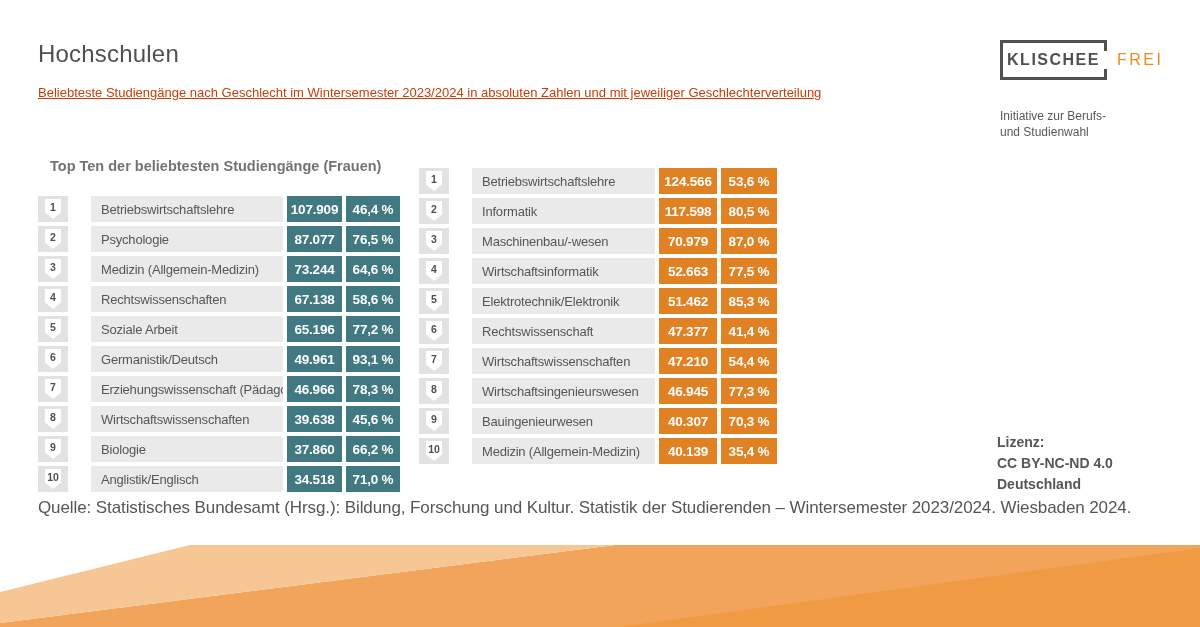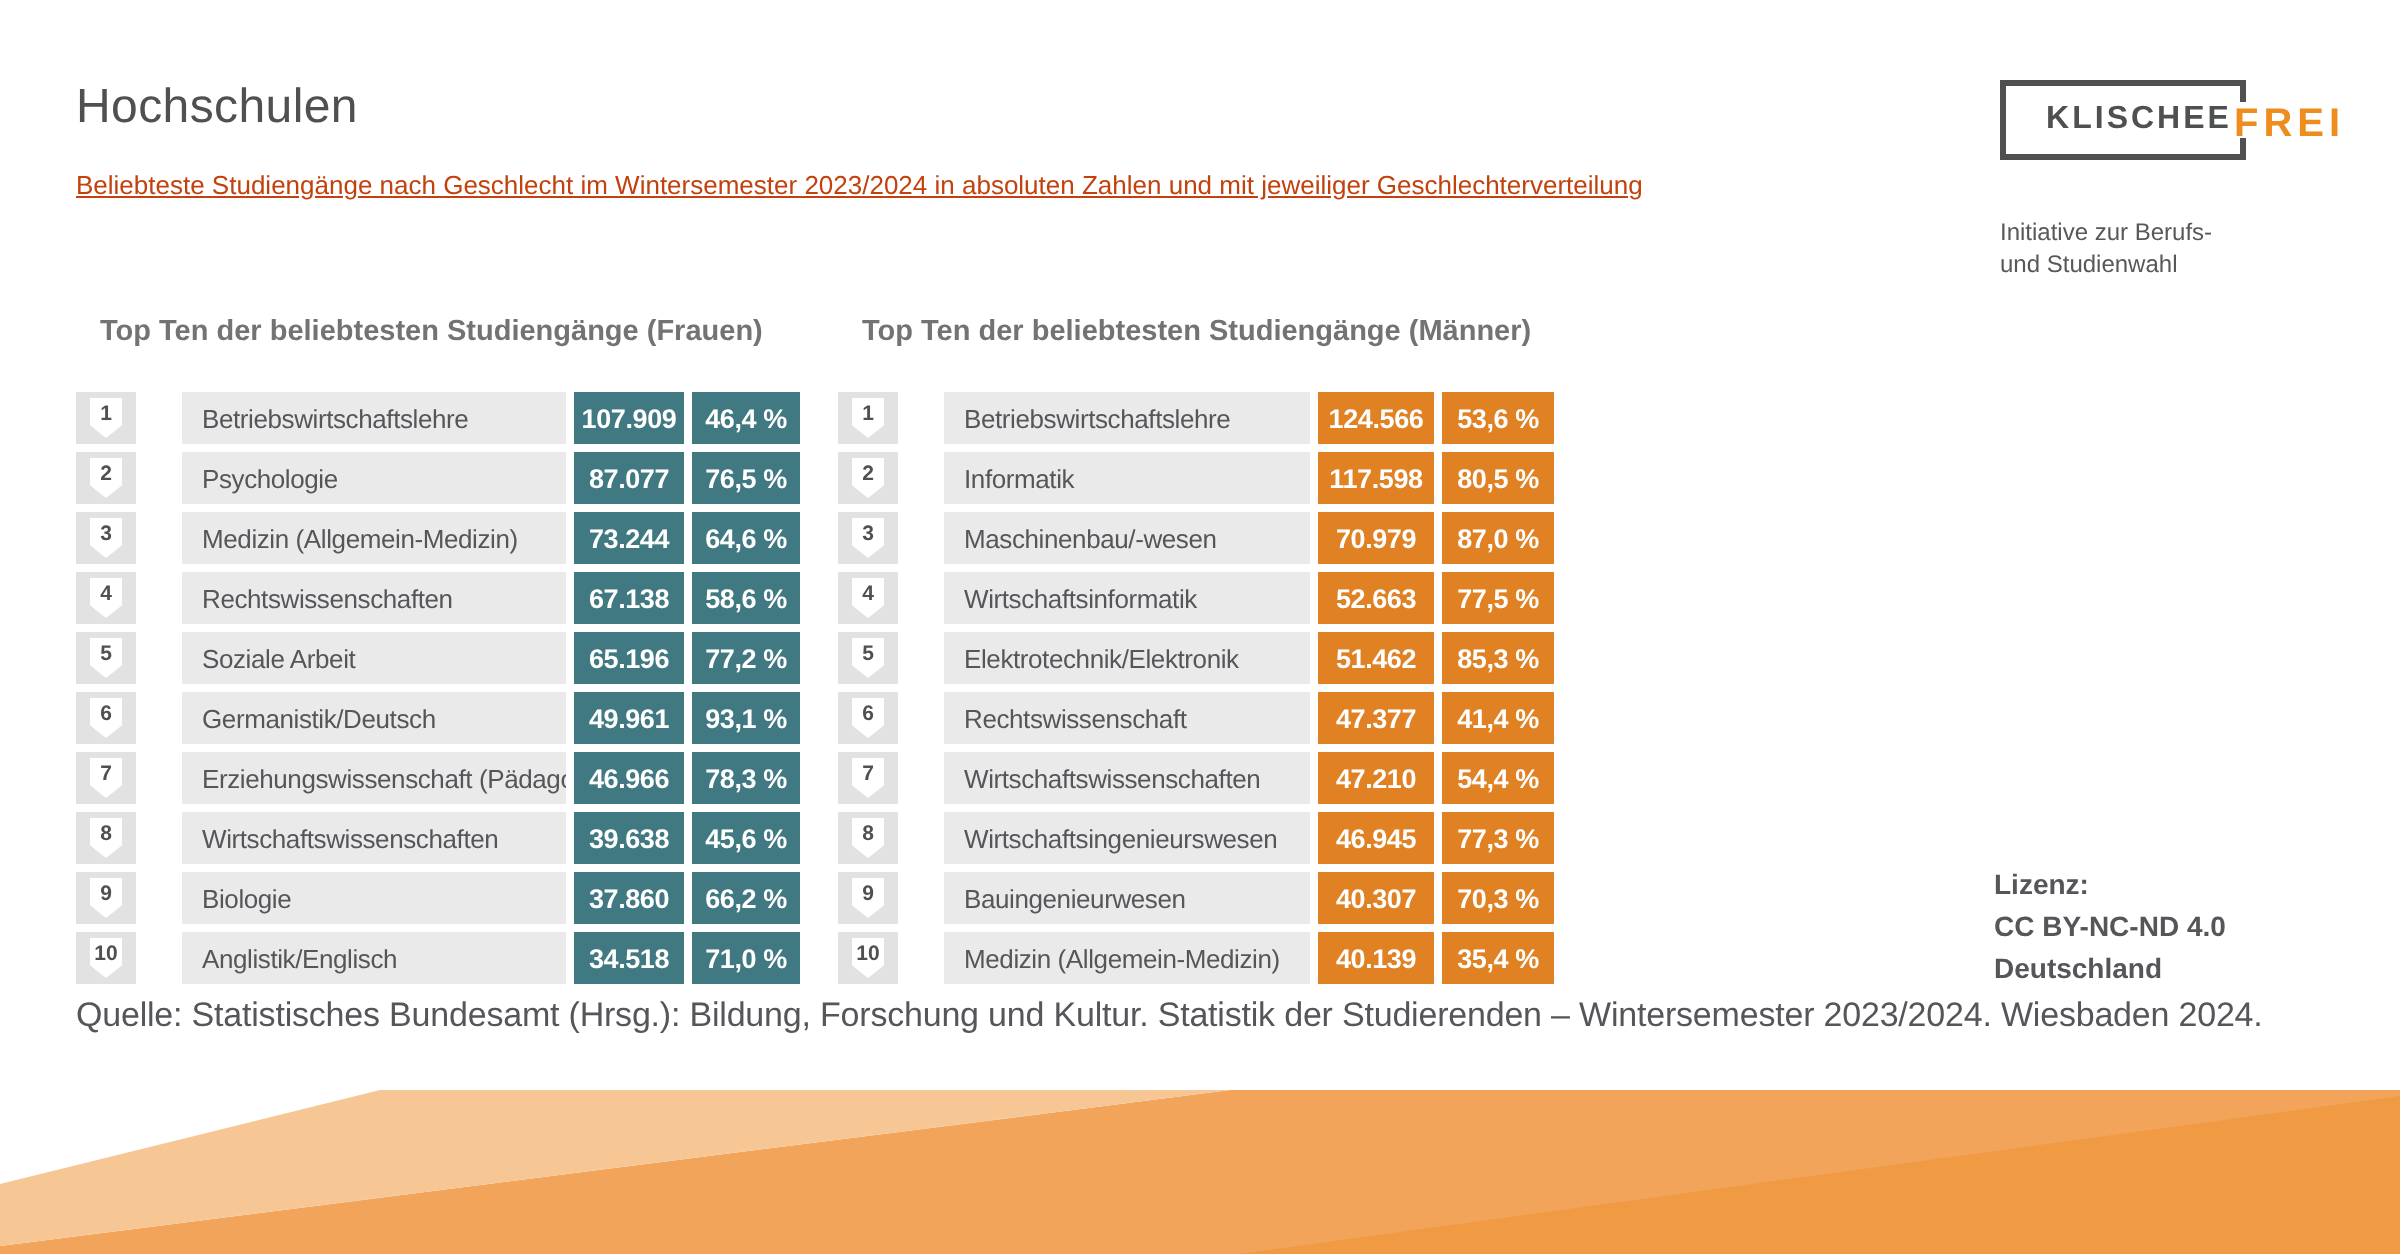--- a/index.html
+++ b/index.html
@@ -17,29 +17,29 @@
   .page-subtitle {
     position:absolute; left:38px; top:79px; margin:0; width:835px;
     font-size:13px; line-height:27px; color:#c2410c;text-decoration:underline;
   }
 
   
   .logo { position:absolute; left:1000px; top:40px; width:180px; }
   .logo-box {
     position:relative; width:101px; height:34px;
     border:3px solid #4f5052;
-    display:flex; align-items:center; justify-content:center;padding-left:16px;
+    display:flex; align-items:center; justify-content:center;
   }
   .logo-box .gap {
     position:absolute; right:-3px; top:8px; width:3px; height:18px; background:#ffffff;
   }
   .logo-primary { font-size:16px; font-weight:bold; letter-spacing:1.5px; color:#4f5052; }
   .logo-secondary {
     position:absolute; left:117px; top:11px;
-    font-size:20px; font-weight:bold; letter-spacing:2.5px;
+    font-size:16px; font-weight:normal; letter-spacing:2.5px;
   }
   .logo-tagline { margin-top:28px; font-size:12px; line-height:16px; color:#58585a; }
 
   
   .table { position:absolute; top:146px; }
   .table-women { left:38px; }
   .table-men  { left:419px; }
   .table-title {
     margin:12px; font-size:14.5px; font-weight:bold; color:#737373; line-height:16px;
   }
@@ -213,21 +213,20 @@
       </div>
     </div>
     <div class="cell subject-cell">Anglistik/Englisch</div>
     <div class="cell count-cell">34.518</div>
     <div class="cell share-cell">71,0 %</div>
   </div>
 </div>
   </section>
 
   <section class="table table-men" style="--accent: #e08224;">
-    <h2 class="table-title">Top Ten der beliebtesten Studiengänge (Männer)</h2>
     <div class="rows">
   <div class="row">
     <div class="cell rank-cell">
       <div class="shield">
         <span>1</span>
       </div>
     </div>
     <div class="cell subject-cell">Betriebswirtschaftslehre</div>
     <div class="cell count-cell">124.566</div>
     <div class="cell share-cell">53,6 %</div>

